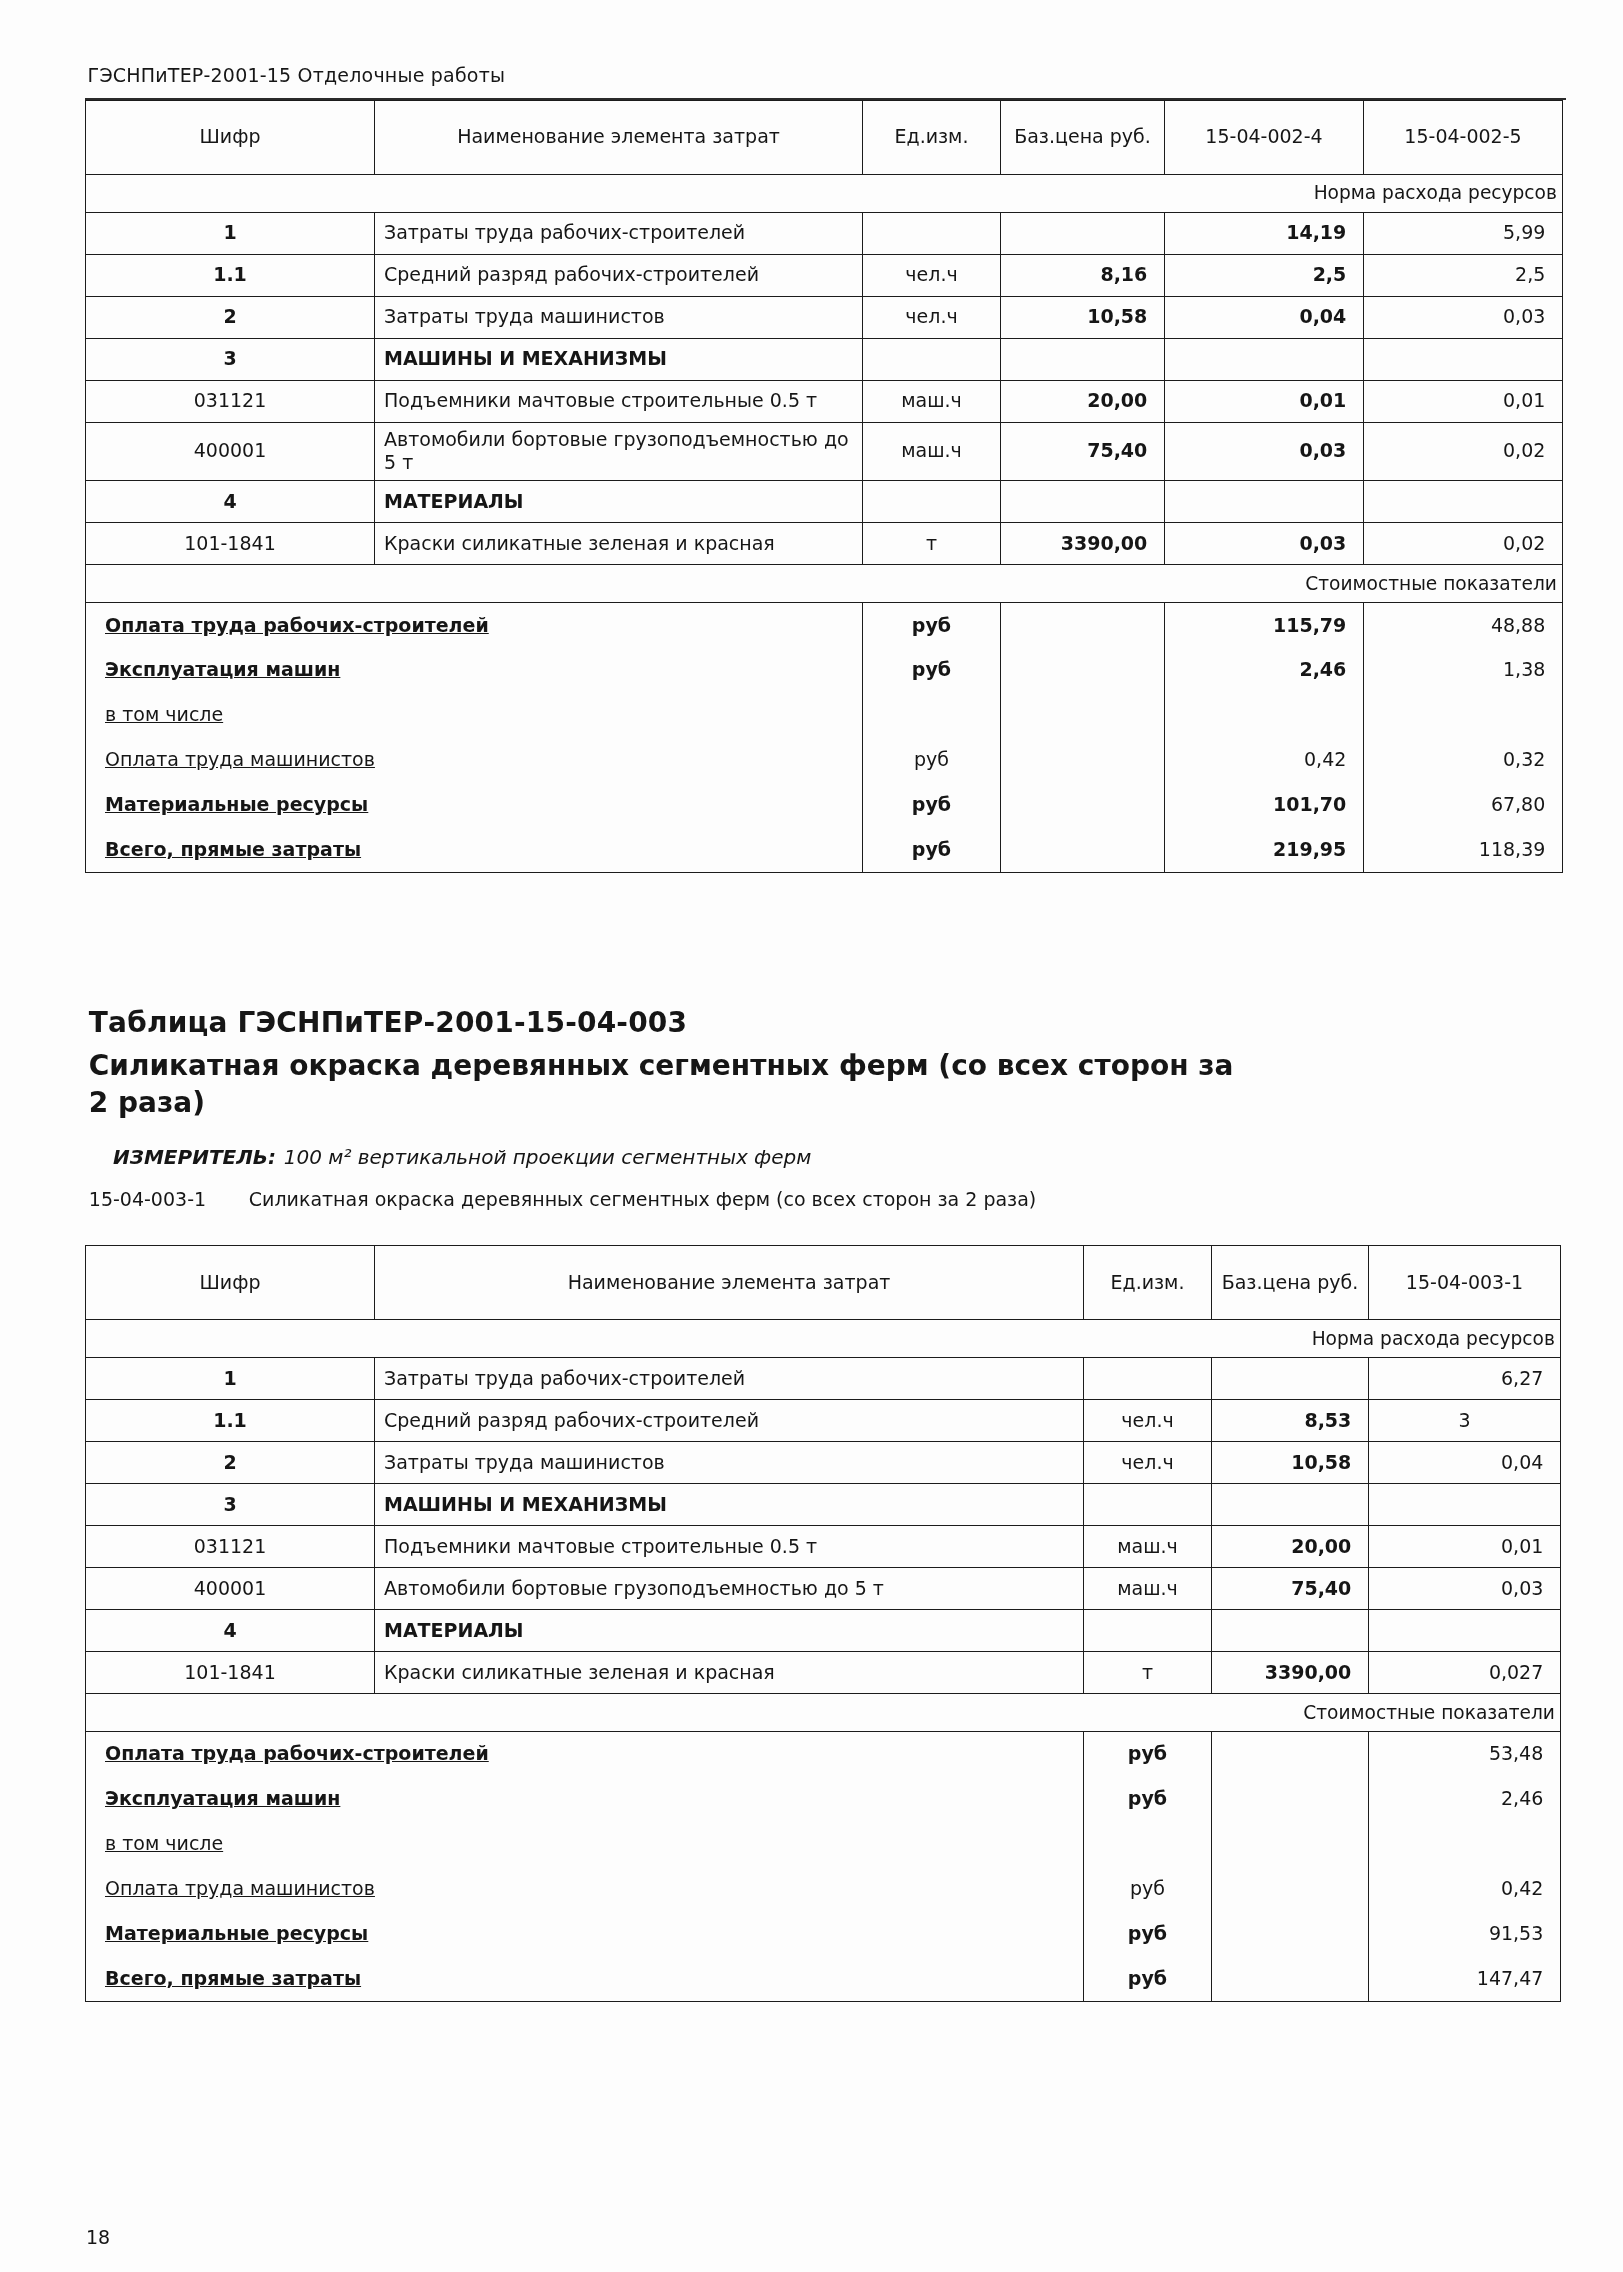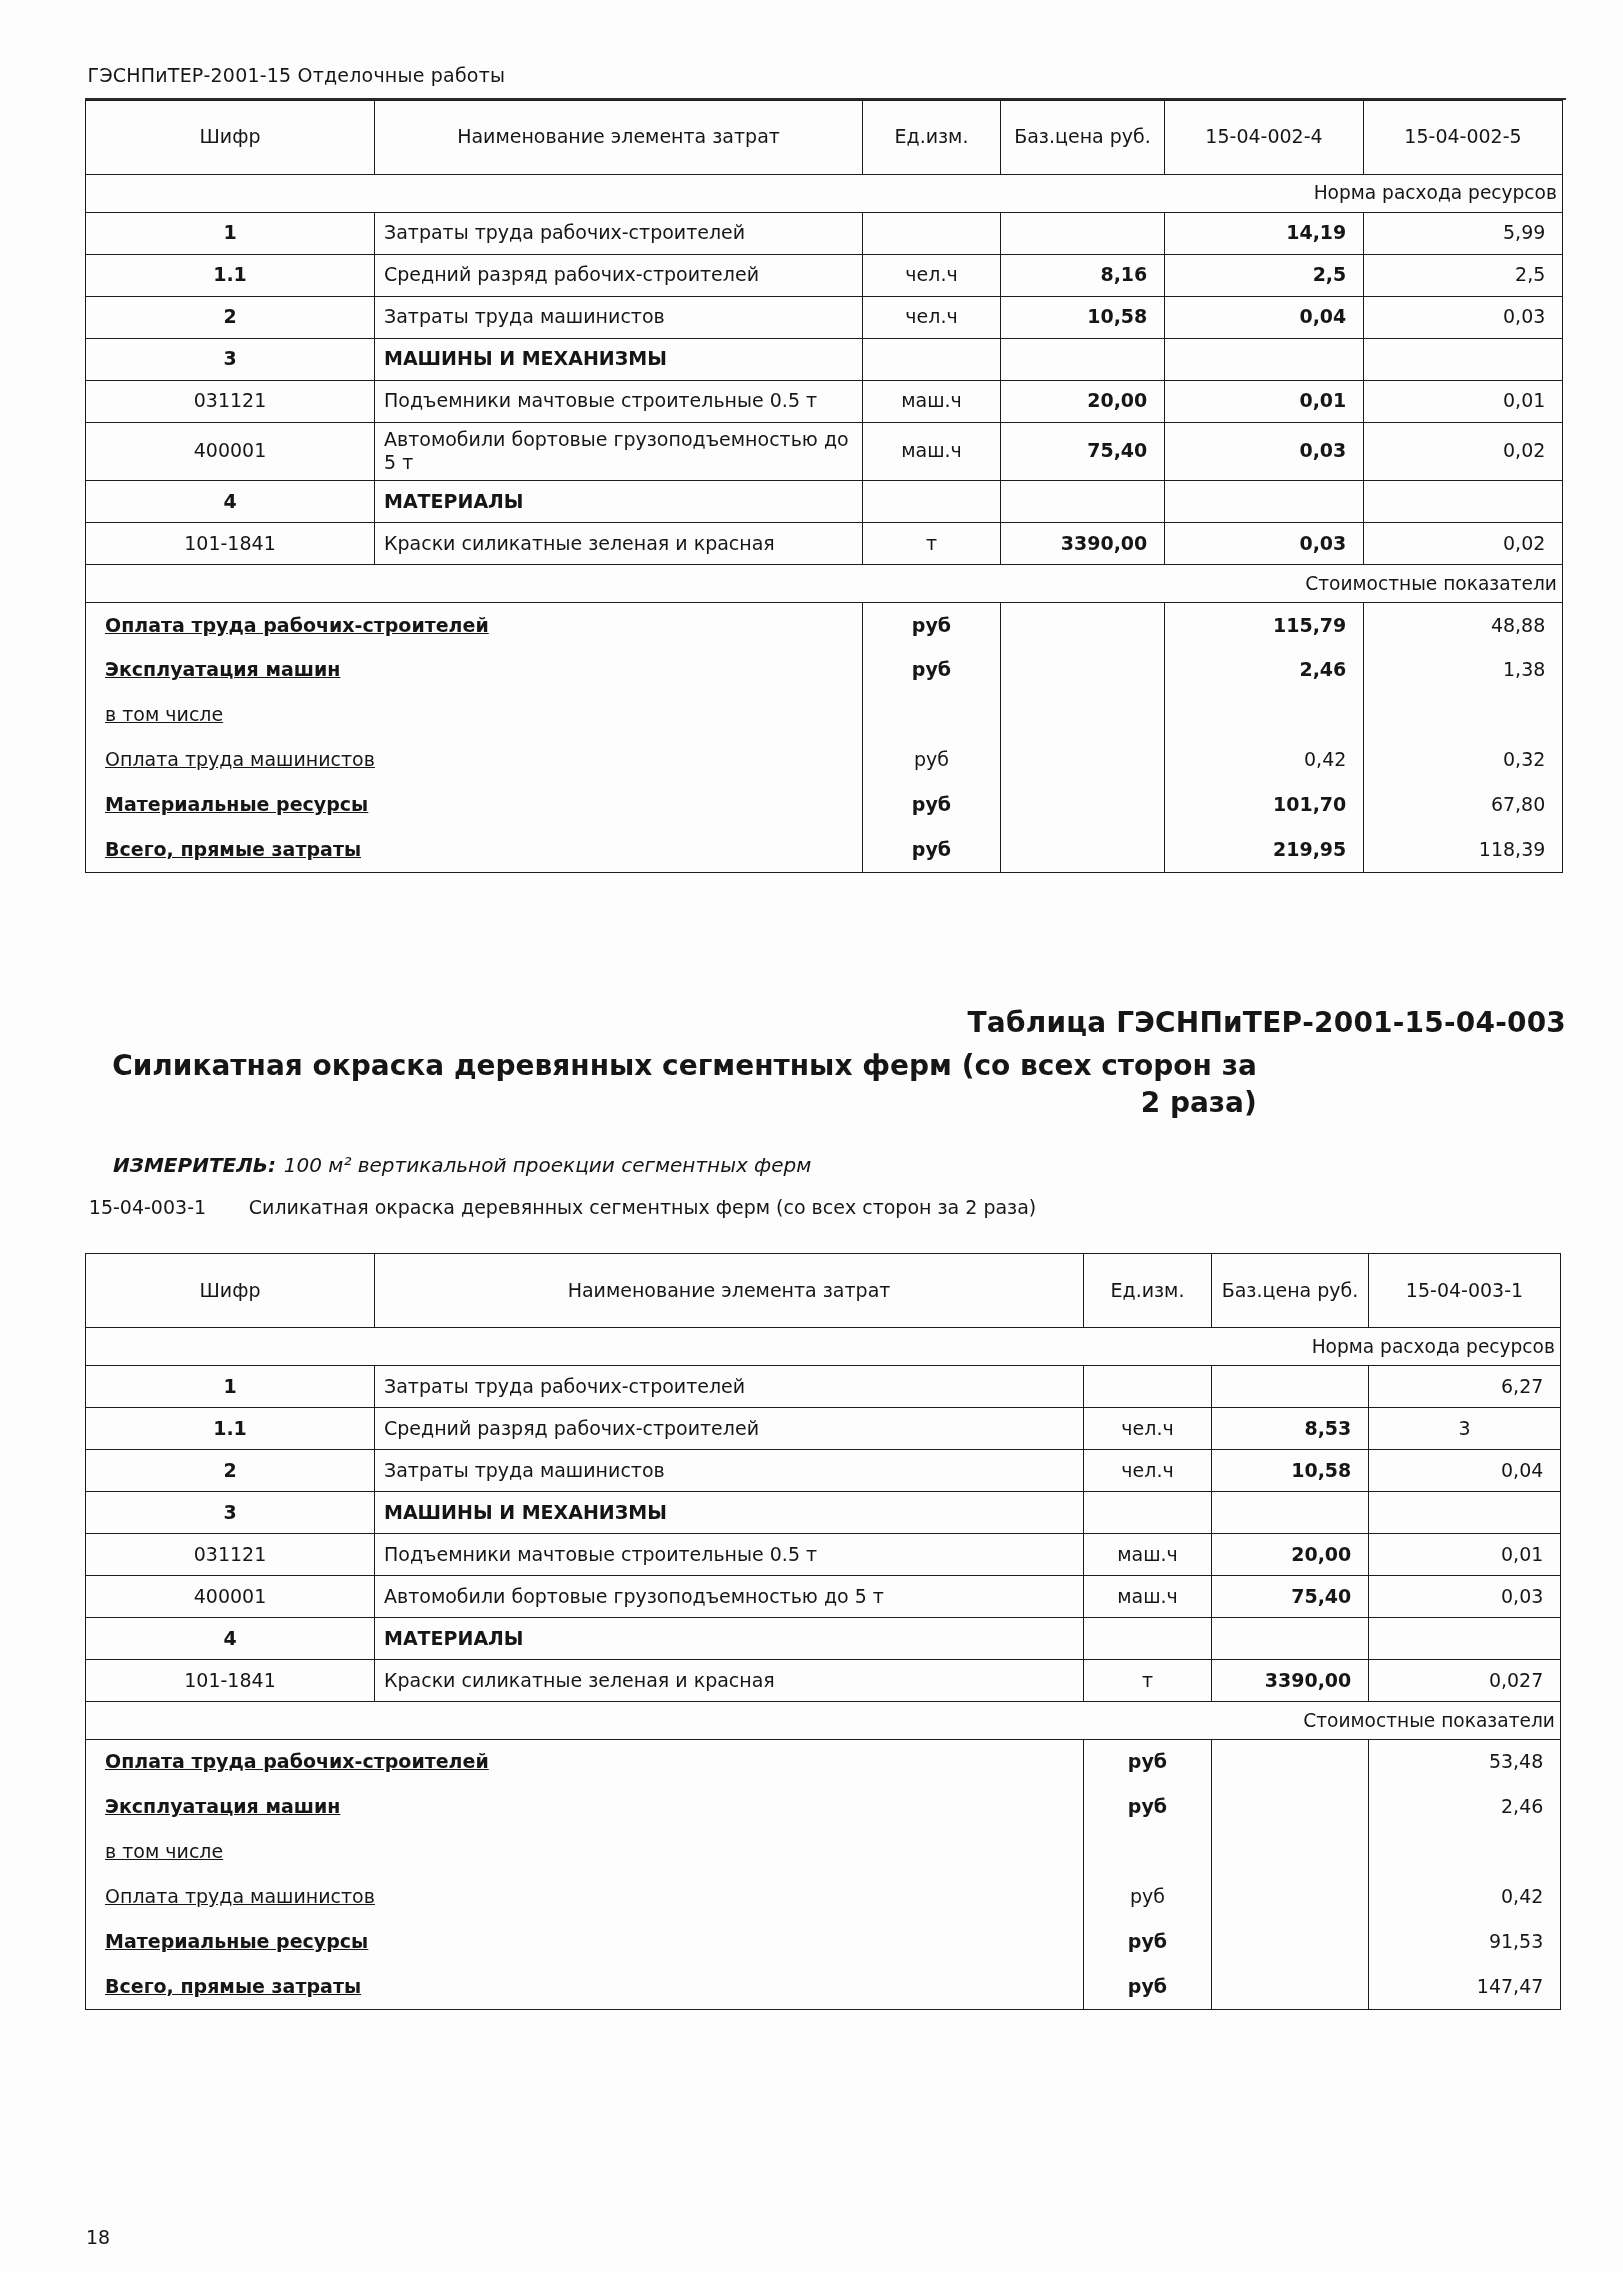--- a/index.html
+++ b/index.html
@@ -38,24 +38,24 @@
   .grid td.val   { text-align: right; padding-right: 16.7px; }
   .grid td.vc    { text-align: center; padding-right: 7.7px; }
   .t1 td.v1 { font-weight: bold; }
   .grid tr.code-b td.code { font-weight: bold; }
   .grid tr.name-b td.name { font-weight: bold; }
   .grid tr.cost td { border-top: none; border-bottom: none; height: 45px; }
   .grid td.cname { text-align: left; padding-left: 19px; text-decoration: underline; }
   .grid tr.cost-b td.cname, .grid tr.cost-b td.unit { font-weight: bold; }
   .t1 tr.cost-b td.v1 { font-weight: bold; }
 
-  .title-block { margin-top: 133px; padding-left: 3.8px; text-align: right; }
+  .title-block { margin-top: 133px; padding-left: 3.8px; }
   .tbl-title { font-size: 28px; font-weight: bold; letter-spacing: 0.2px; }
   .tbl-subtitle { font-size: 28px; font-weight: bold; margin-top: 9px; max-width: 1168px; line-height: 1.32; }
-  .measurer { margin-top: 31px; padding-left: 28px; font-style: italic; font-size: 20px; }
+  .measurer { margin-top: 23px; padding-left: 28px; font-style: italic; font-size: 20px; }
   .measurer .lbl { font-weight: bold; }
   .measurer .mtext { margin-left: 7.7px; }
   .item-line { margin-top: 19px; padding-left: 3.8px; font-size: 19px; display: flex; }
   .item-line .icode { width: 160px; flex: 0 0 auto; }
   .t2 { margin-top: 35px; }
   .page-number { position: absolute; left: 86px; top: 2212px; font-size: 19px; margin-top: 14px; }
 </style>
 </head>
 <body>
 

